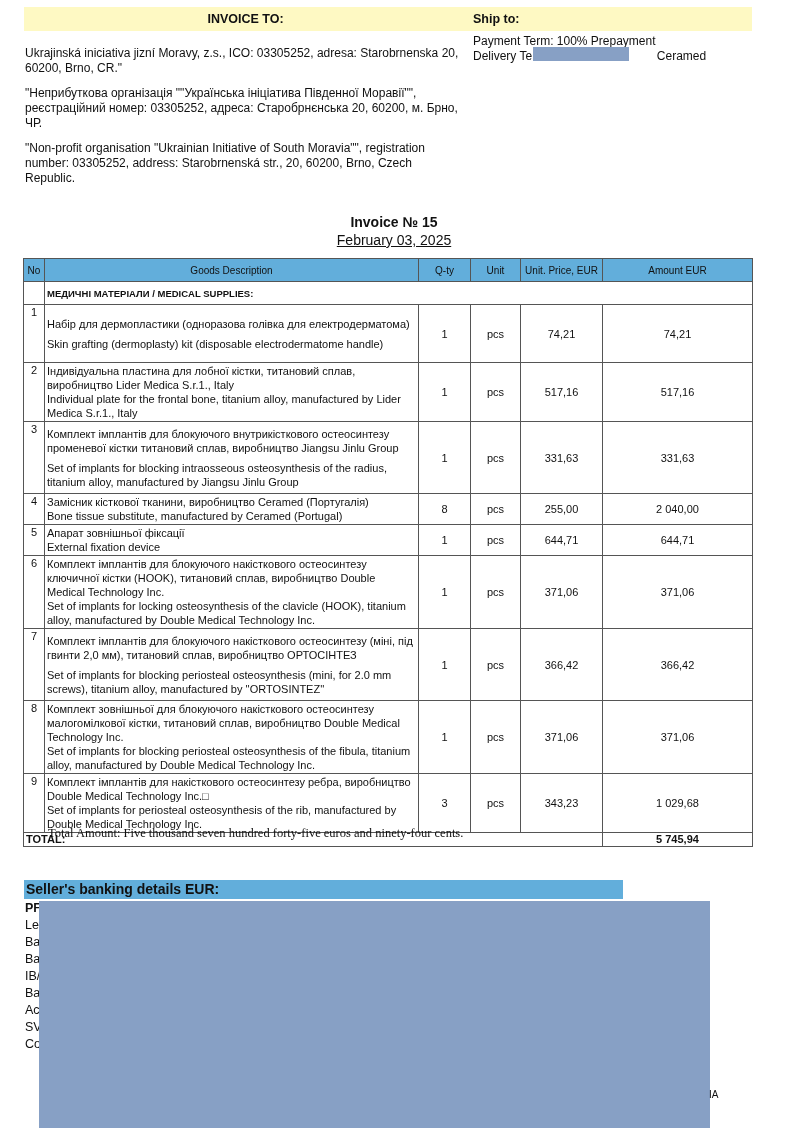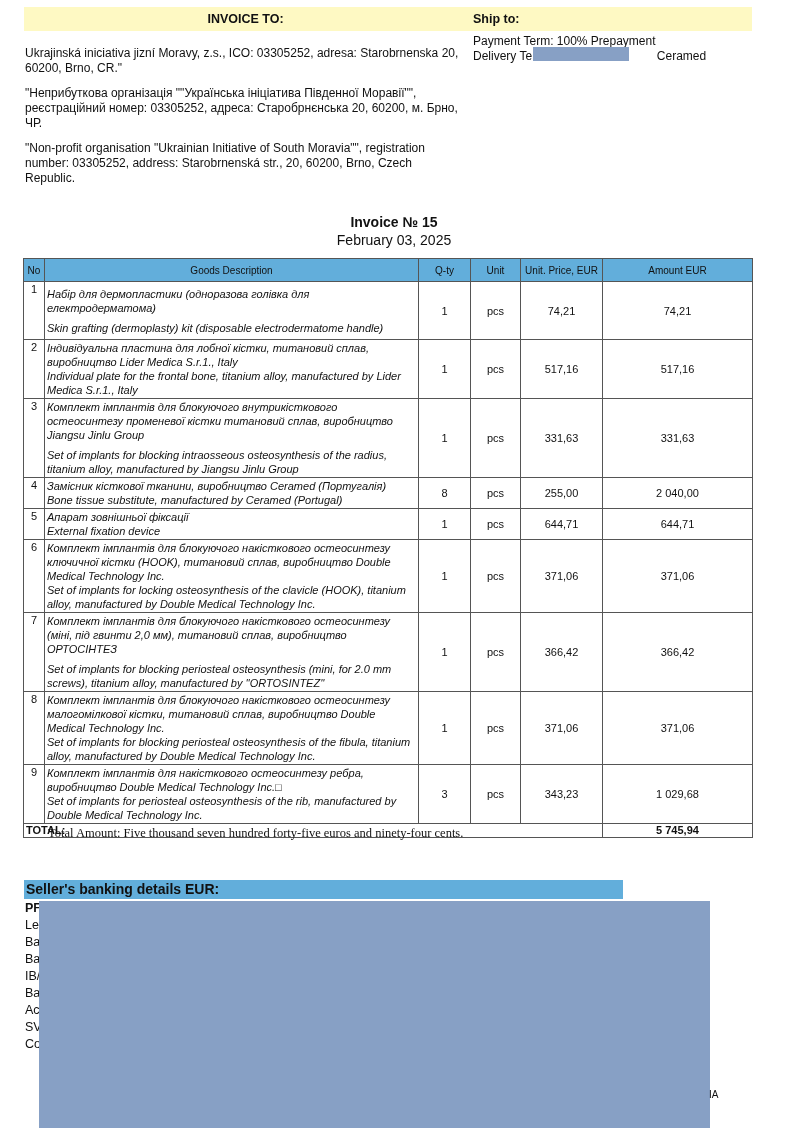--- a/index.html
+++ b/index.html
@@ -6,26 +6,26 @@
   body { width:788px; height:1128px; position:relative; overflow:hidden;
          font-family:"Liberation Sans", sans-serif; color:#111; }
   .hdr-bar { position:absolute; top:7px; height:24px; background:#fef9c3; font-weight:bold; font-size:12.5px; line-height:24px; }
   #inv-to-bar { left:24px; width:443px; text-align:center; }
   #ship-bar { left:467px; width:285px; padding-left:6px; box-sizing:border-box; }
   .blk { position:absolute; font-size:12px; line-height:15px; }
   #inv-to-text { left:25px; top:34px; width:435px;margin-top:12px; }
   #inv-to-text p { margin:0 0 10px 0; }
   #ship-text { left:473px; top:34px; width:280px; }
   #title { position:absolute; left:0; width:788px; top:214px; text-align:center; font-weight:bold; font-size:14px; }
-  #date { position:absolute; left:0; width:788px; top:232px; text-align:center; font-size:14px; }
+  #date { position:absolute; left:0; width:788px; top:232px; text-align:center; font-size:14px;text-decoration:underline; }
   table#items { position:absolute; left:23px; top:258px; width:729px; border-collapse:collapse; table-layout:fixed; font-size:11px; }
   #items td, #items th { border:1px solid #555; padding:1px 2px; vertical-align:middle; }
   #items th { background:#62aedb; font-weight:normal; font-size:10px; line-height:11px; height:20px; }
   #items td.no { text-align:center; vertical-align:top; font-size:11px; }
-  #items td.desc { line-height:14px;font-style:italic; }
+  #items td.desc { line-height:14px; }
   #items td.c { text-align:center; }
   .desc .gap { height:6px; }
   .section td { font-weight:bold; font-size:9.5px; height:20px; }
   .total-row td { font-weight:bold; font-size:11px; height:11px; padding:0 2px; line-height:11px; }
   #words { position:absolute; left:48px; top:826px; font-family:"Liberation Serif", serif; font-weight:normal; font-size:12.5px; }
   #bank-bar { position:absolute; left:24px; top:880px; width:599px; height:19px; background:#62aedb; font-weight:bold; font-size:14px; line-height:19px; padding-left:2px; box-sizing:border-box; }
   #bank-labels { position:absolute; left:25px; top:900px; font-size:12.5px; line-height:17px; }
   #bank-labels div:first-child { font-weight:bold; }
   #redact-bank { position:absolute; left:39px; top:901px; width:671px; height:227px; background:#87a0c5; }
   #redact-delivery { position:absolute; left:533px; top:47px; width:96px; height:14px; background:#87a0c5; }
@@ -65,20 +65,24 @@
     <tr>
       <th>No</th>
       <th>Goods Description</th>
       <th>Q-ty</th>
       <th>Unit</th>
       <th>Unit. Price, EUR</th>
       <th>Amount EUR</th>
     </tr>
   </thead>
   <tbody id="tbody">
+    <tr class="section">
+      <td></td>
+      <td colspan="5">МЕДИЧНІ МАТЕРІАЛИ / MEDICAL SUPPLIES:</td>
+    </tr>
   <tr style="height: 58px;">
         <td class="no">1</td>
         <td class="desc">
           <div>Набір для дермопластики (одноразова голівка для електродерматома)</div>
           <div class="gap"></div>
           <div>Skin grafting (dermoplasty) kit (disposable electrodermatome handle)</div>
         </td>
         <td class="c">1</td>
         <td class="c">pcs</td>
         <td class="c">74,21</td>
@@ -148,21 +152,21 @@
           <div>Set of implants for blocking periosteal osteosynthesis (mini, for 2.0 mm screws), titanium alloy, manufactured by ''ORTOSINTEZ''</div>
         </td>
         <td class="c">1</td>
         <td class="c">pcs</td>
         <td class="c">366,42</td>
         <td class="c">366,42</td>
       </tr>
       <tr style="height: 72px;">
         <td class="no">8</td>
         <td class="desc">
-          <div>Комплект імплантів для блокуючого накісткового остеосинтезу малогомілкової кістки, титановий сплав, виробництво Double Medical Technology Inc.</div>
+          <div>Комплект зовнішньої для блокуючого накісткового остеосинтезу малогомілкової кістки, титановий сплав, виробництво Double Medical Technology Inc.</div>
           <div>Set of implants for blocking periosteal osteosynthesis of the fibula, titanium alloy, manufactured by Double Medical Technology Inc.</div>
         </td>
         <td class="c">1</td>
         <td class="c">pcs</td>
         <td class="c">371,06</td>
         <td class="c">371,06</td>
       </tr>
       <tr style="height: 58px;">
         <td class="no">9</td>
         <td class="desc">

